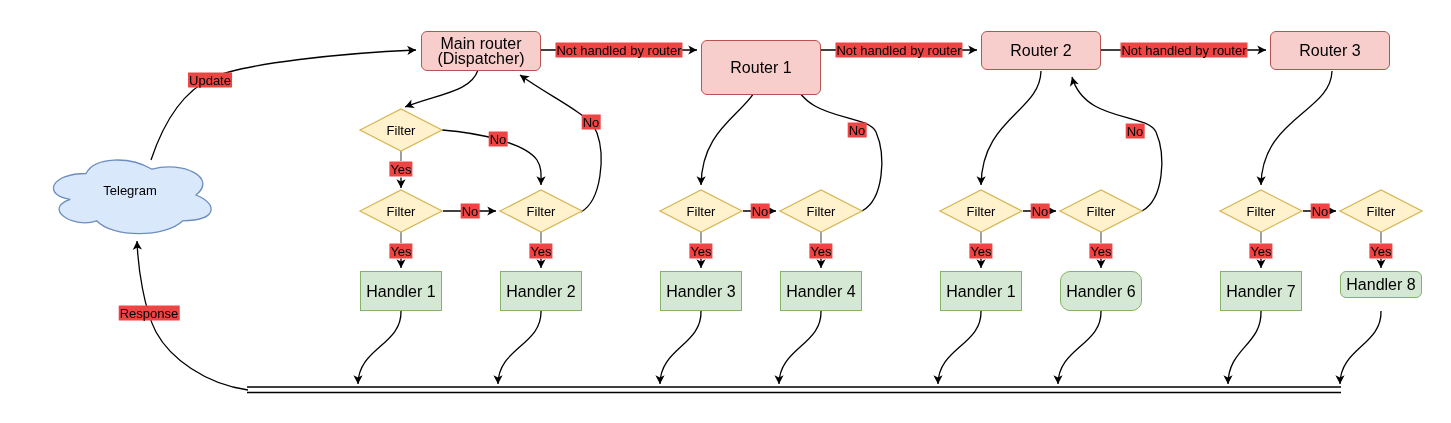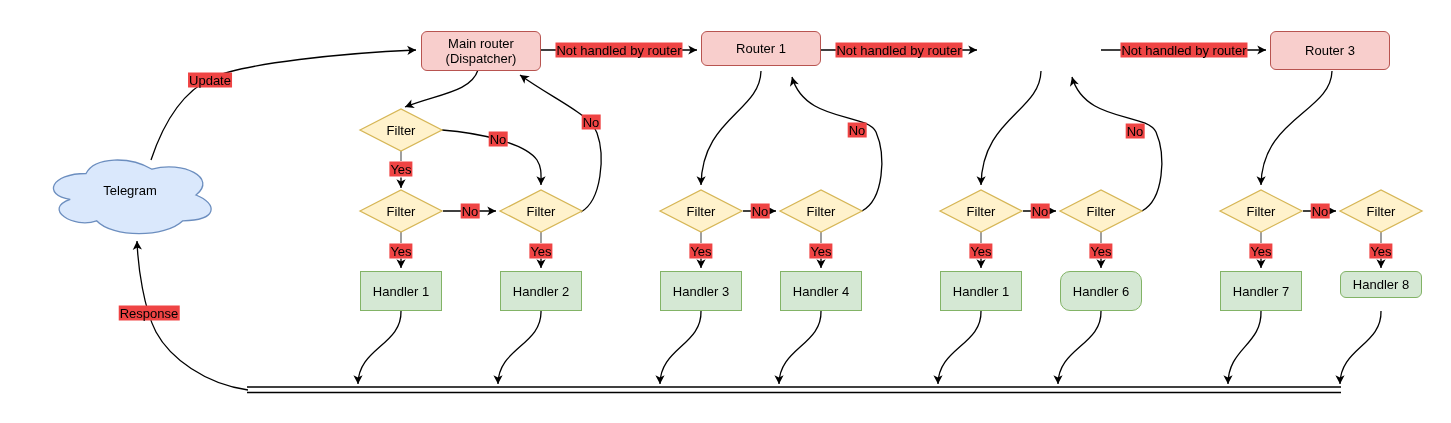--- a/index.html
+++ b/index.html
@@ -12,21 +12,21 @@
   html,body{margin:0;padding:0;background:#ffffff;}
   body{font-family:"Liberation Sans", sans-serif;}
   .canvas{position:relative;width:1451px;height:423px;background:#ffffff;overflow:hidden;}
   .edges{position:absolute;left:0;top:0;}
   .edges path.edge{fill:none;stroke:var(--edge-color);stroke-width:1.3px;}
   .edges path.stub{fill:none;stroke:var(--stub-color);stroke-width:1.3px;}
   .edges path.busline{fill:none;stroke:var(--edge-color);stroke-width:1.4px;}
   .edges .diamond{fill:var(--filter-fill);stroke:var(--filter-stroke);stroke-width:1.3px;}
   .edges .cloud{fill:var(--cloud-fill);stroke:var(--cloud-stroke);stroke-width:1.3px;}
   .node{position:absolute;display:flex;align-items:center;justify-content:center;
-        font-size:13px;color:#000;box-sizing:border-box;text-align:center;line-height:15px;}
+        font-size:16px;color:#000;box-sizing:border-box;text-align:center;line-height:15px;}
   .router{background:var(--router-fill);border:1.3px solid var(--router-stroke);
           border-radius:6px;white-space:pre-line;}
   .handler{background:var(--handler-fill);border:1.3px solid var(--handler-stroke);}
   .lbl{position:absolute;transform:translate(-50%,-50%);font-size:13px;color:#000;
        background:#ef4444;padding:0 1px;white-space:nowrap;line-height:15px;}
   .lbl.plain{background:transparent;padding:0;}
 </style>
 </head>
 <body>
 
@@ -103,21 +103,22 @@
     <polygon class="diamond" points="660,211 701,190 742,211 701,232"></polygon>
     <polygon class="diamond" points="780,211 821,190 862,211 821,232"></polygon>
     <polygon class="diamond" points="940,211 981,190 1022,211 981,232"></polygon>
     <polygon class="diamond" points="1060,211 1101,190 1142,211 1101,232"></polygon>
     <polygon class="diamond" points="1220,211 1261,190 1302,211 1261,232"></polygon>
     <polygon class="diamond" points="1340,211 1381,190 1422,211 1381,232"></polygon>
   </svg>
 
   <div class="node router" style="left:421px;top:31px;width:120px;height:40px;">Main router
 (Dispatcher)</div>
-  <div class="node router" style="left:701px;top:31px;width:120px;height:35px;">Router 1</div>
+  <div class="node router" style="left:701px;top:40px;width:120px;height:55px;">Router 1</div>
+  <div class="node router" style="left:981px;top:31px;width:120px;height:39px;">Router 2</div>
   <div class="node router" style="left:1270px;top:31px;width:120px;height:39px;">Router 3</div>
 
   <div class="node handler" style="left:360px;top:271px;width:82px;height:40px;">Handler 1</div>
   <div class="node handler" style="left:500px;top:271px;width:82px;height:40px;">Handler 2</div>
   <div class="node handler" style="left:660px;top:271px;width:82px;height:40px;">Handler 3</div>
   <div class="node handler" style="left:780px;top:271px;width:82px;height:40px;">Handler 4</div>
   <div class="node handler" style="left:940px;top:271px;width:82px;height:40px;">Handler 1</div>
   <div class="node handler" style="left:1060px;top:271px;width:82px;height:40px;border-radius:10px;">Handler 6</div>
   <div class="node handler" style="left:1220px;top:271px;width:82px;height:40px;">Handler 7</div>
   <div class="node handler" style="left:1340px;top:271px;width:82px;height:27px;border-radius:6px;">Handler 8</div>

